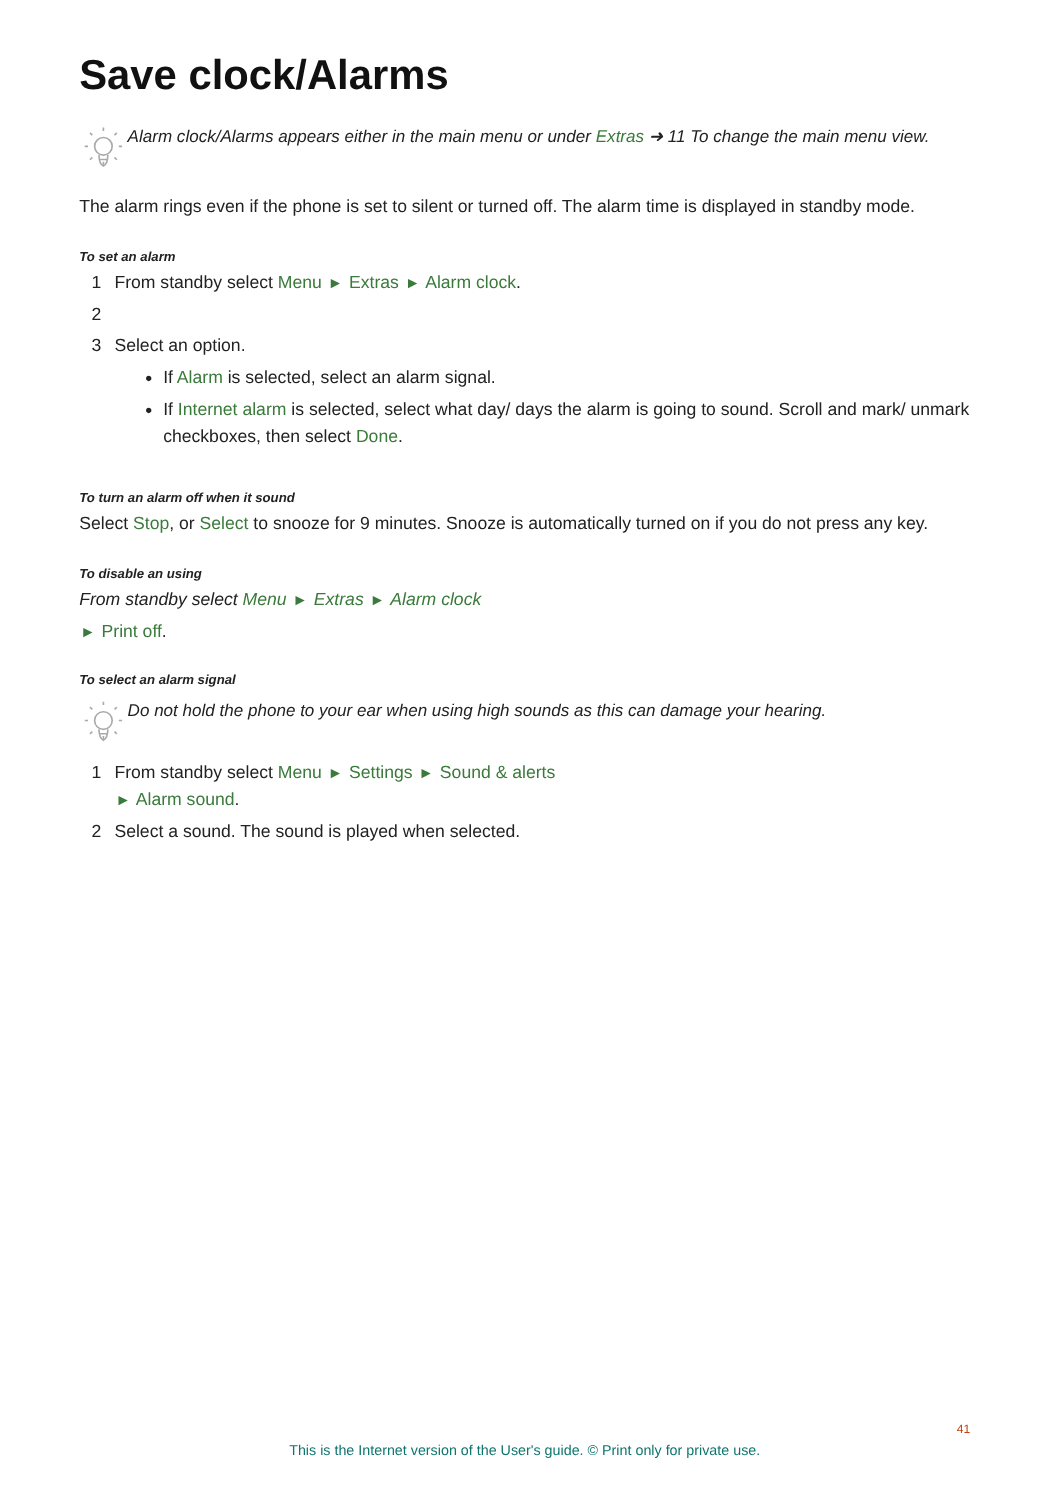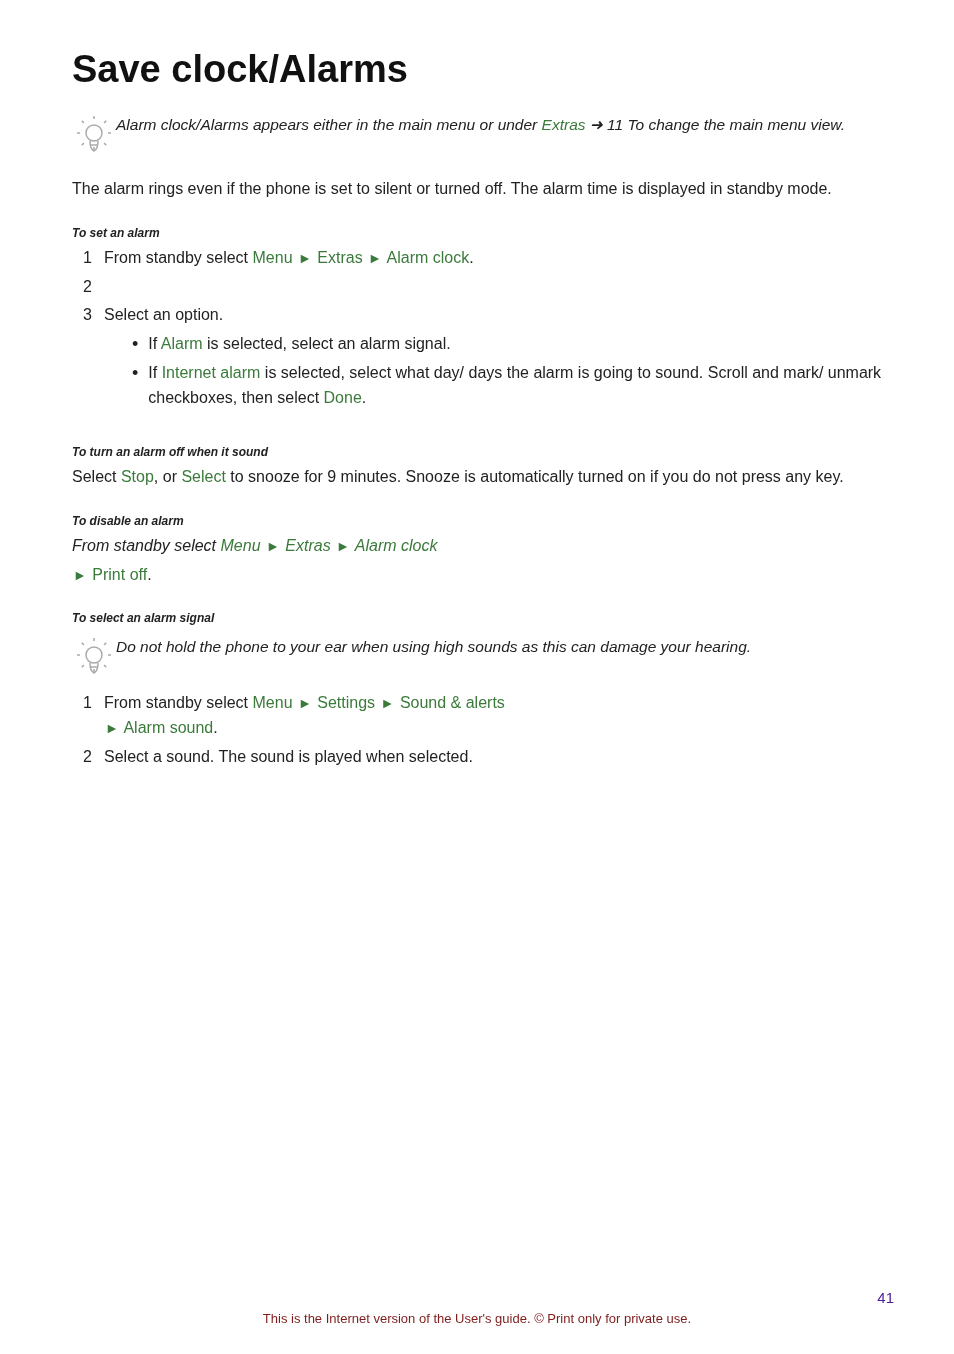--- a/index.html
+++ b/index.html
@@ -111,29 +111,29 @@
       font-weight: normal;
     }
 
     .footer {
       position: absolute;
       bottom: 28px;
       left: 0;
       right: 0;
       text-align: center;
       font-size: 13px;
-      color: #7f1d1d;
+      color: #0f766e;
     }
 
     .page-number {
       position: absolute;
       bottom: 48px;
-      right: 60px;
-      font-size: 15px;
-      color: #4c1d95;
+      right: 72px;
+      font-size: 11px;
+      color: #c2410c;
     }
 
     .section-block {
       margin-bottom: 10px;
     }
 
     .arrow {
       font-size: 14px;
       color: #3a7a3a;
       margin: 0 1px;
@@ -195,21 +195,21 @@
       </li>
     </ol>
   </div>
 
   <div class="section-block">
     <p class="section-heading">To turn an alarm off when it sound</p>
     <p class="section-body">Select <span class="green">Stop</span>, or <span class="green">Select</span> to snooze for 9 minutes. Snooze is automatically turned on if you do not press any key.</p>
   </div>
 
   <div class="section-block">
-    <p class="section-heading">To disable an alarm</p>
+    <p class="section-heading">To disable an using</p>
     <p class="section-body" style="margin-bottom:4px;font-style:italic;">From standby select <span class="green">Menu</span> <span class="green arrow">►</span> <span class="green">Extras</span> <span class="green arrow">►</span> <span class="green">Alarm clock</span></p>
     <p class="section-body"><span class="green arrow">►</span> <span class="green">Print off</span>.</p>
   </div>
 
   <div class="section-block">
     <p class="section-heading">To select an alarm signal</p>
 
     <div class="tip-box" style="margin-top:10px; margin-bottom:12px;">
       <svg class="tip-icon" viewBox="0 0 44 44" width="44" height="44">
         <circle cx="22" cy="20" r="8" stroke="#aaa" stroke-width="1.5" fill="none"></circle>

